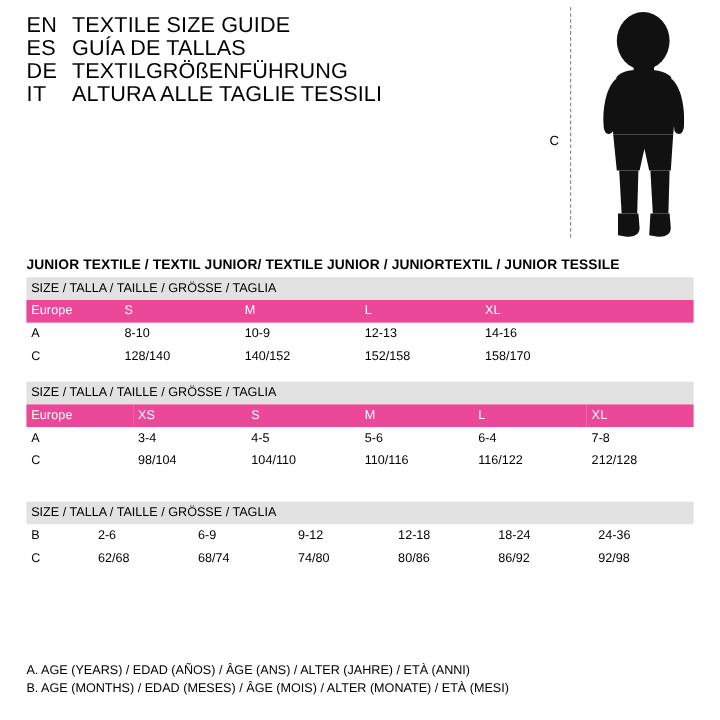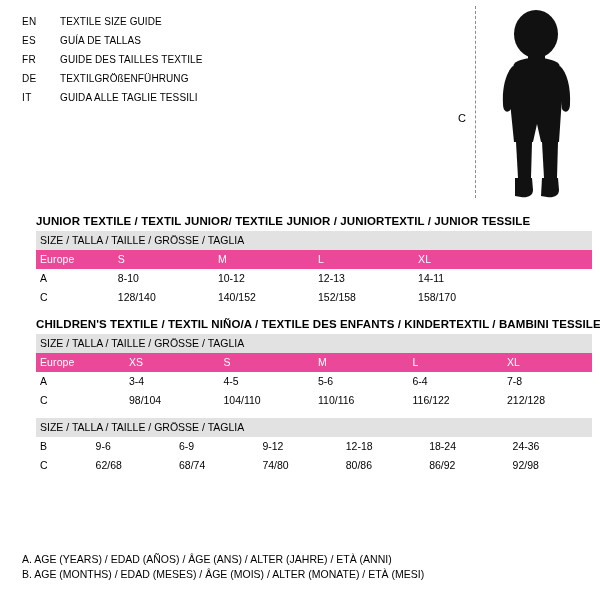--- a/index.html
+++ b/index.html
@@ -25,21 +25,21 @@
   .header {
     position: absolute;
     left: 22px;
     top: 12px;
     width: 400px;
   }
   .lang-row {
     display: flex;
     align-items: baseline;
     height: 19px;
-    font-size: 10px;
+    font-size: 18px;
     line-height: 19px;
   }
   .lang-code {
     width: 38px;
     flex: 0 0 38px;
     letter-spacing: 0.4px;
   }
   .lang-text {
     flex: 1 1 auto;
     letter-spacing: 0.1px;
@@ -72,21 +72,21 @@
   }
   .kid {
     position: absolute;
     left: 48px;
     top: 2px;
   }
 
   
   .section {
     position: absolute;
-    left: 36px;
+    left: 22px;
     width: 556px;
   }
   .section-title {
     font-size: 11.5px;
     font-weight: bold;
     letter-spacing: 0.1px;
     margin-bottom: 4px;
     white-space: nowrap;
   }
   table.size-table {
@@ -140,30 +140,26 @@
   <div class="header">
     <div class="lang-row">
       <span class="lang-code">EN</span>
       <span class="lang-text">TEXTILE SIZE GUIDE</span>
     </div>
     <div class="lang-row">
       <span class="lang-code">ES</span>
       <span class="lang-text">GUÍA DE TALLAS</span>
     </div>
     <div class="lang-row">
-      <span class="lang-code">FR</span>
-      <span class="lang-text">GUIDE DES TAILLES TEXTILE</span>
-    </div>
-    <div class="lang-row">
       <span class="lang-code">DE</span>
       <span class="lang-text">TEXTILGRÖßENFÜHRUNG</span>
     </div>
     <div class="lang-row">
       <span class="lang-code">IT</span>
-      <span class="lang-text">GUIDA ALLE TAGLIE TESSILI</span>
+      <span class="lang-text">ALTURA ALLE TAGLIE TESSILI</span>
     </div>
   </div>
 
   <div class="figure-area">
     <div class="dashed-line"></div>
     <div class="c-label">C</div>
     <svg class="kid" width="100" height="196" viewBox="0 0 100 196">
       <g fill="#111111">
 
         <ellipse cx="48" cy="26" rx="22" ry="24"></ellipse>
@@ -211,39 +207,38 @@
         <td>Europe</td>
         <td>S</td>
         <td>M</td>
         <td>L</td>
         <td>XL</td>
         <td></td>
       </tr>
       <tr class="data-row">
         <td class="row-label">A</td>
         <td>8-10</td>
-        <td>10-12</td>
+        <td>10-9</td>
         <td>12-13</td>
-        <td>14-11</td>
+        <td>14-16</td>
         <td></td>
       </tr>
       <tr class="data-row alt">
         <td class="row-label">C</td>
         <td>128/140</td>
         <td>140/152</td>
         <td>152/158</td>
         <td>158/170</td>
         <td></td>
       </tr>
     </tbody>
       </table>
   </div>
 
   <div class="section" style="top:318px;">
-    <div class="section-title">CHILDREN'S TEXTILE / TEXTIL NIÑO/A / TEXTILE DES ENFANTS / KINDERTEXTIL / BAMBINI TESSILE</div>
     <table class="size-table">
       <colgroup>
         <col style="width:16%">
           <col style="width:17%">
           <col style="width:17%">
           <col style="width:17%">
           <col style="width:17%">
           <col style="width:16%">
       </colgroup>
       <tbody>
@@ -288,21 +283,21 @@
           <col style="width:15%">
           <col style="width:15%">
           <col style="width:15%">
       </colgroup>
       <tbody>
           <tr class="sub-row">
         <td colspan="7">SIZE / TALLA / TAILLE / GRÖSSE / TAGLIA</td>
       </tr>
       <tr class="data-row">
         <td class="row-label">B</td>
-        <td>9-6</td>
+        <td>2-6</td>
         <td>6-9</td>
         <td>9-12</td>
         <td>12-18</td>
         <td>18-24</td>
         <td>24-36</td>
       </tr>
       <tr class="data-row alt">
         <td class="row-label">C</td>
         <td>62/68</td>
         <td>68/74</td>

